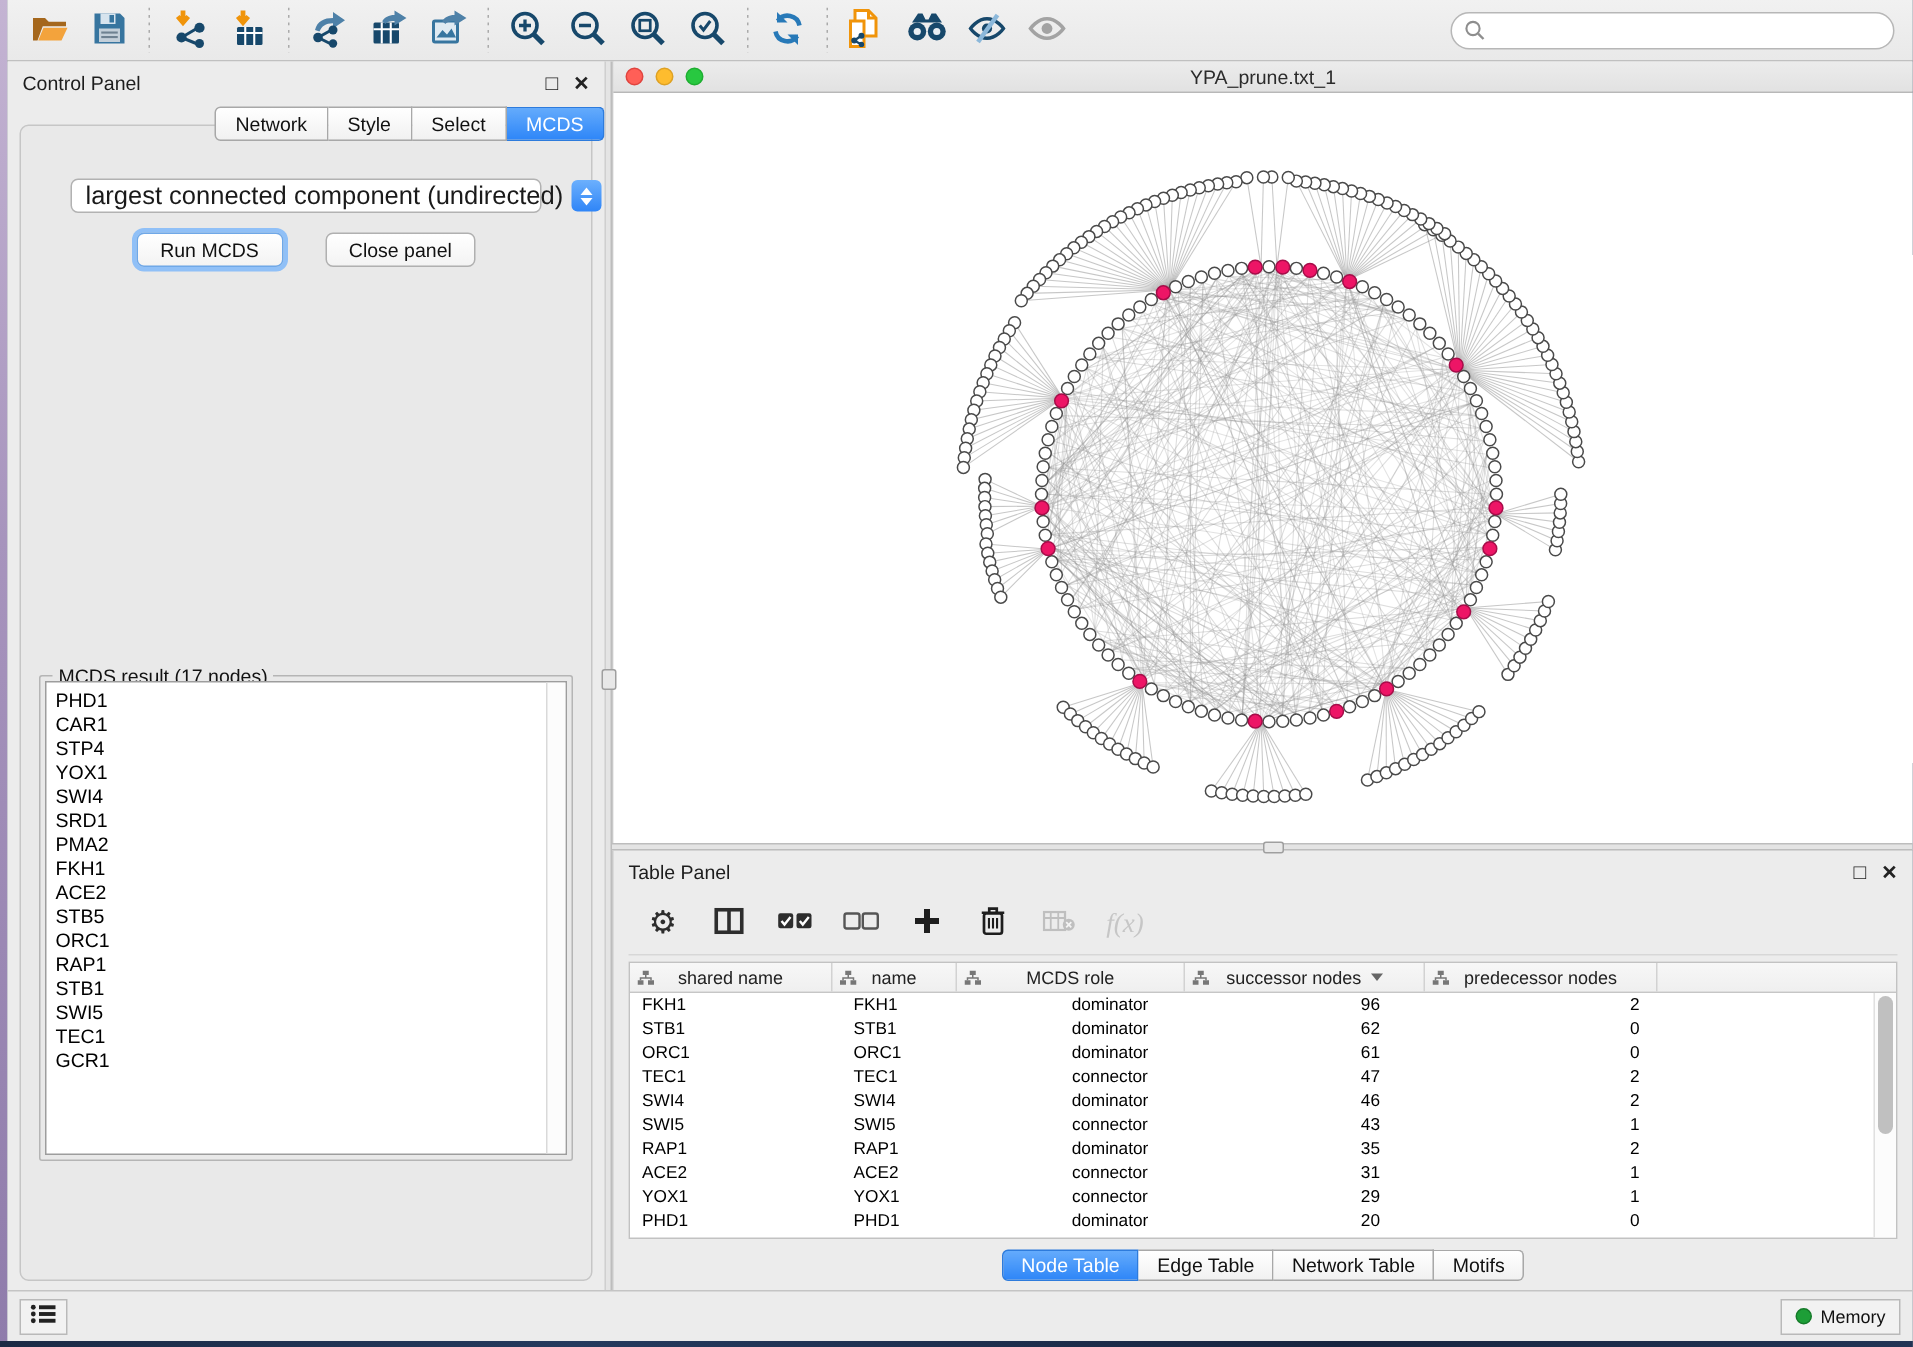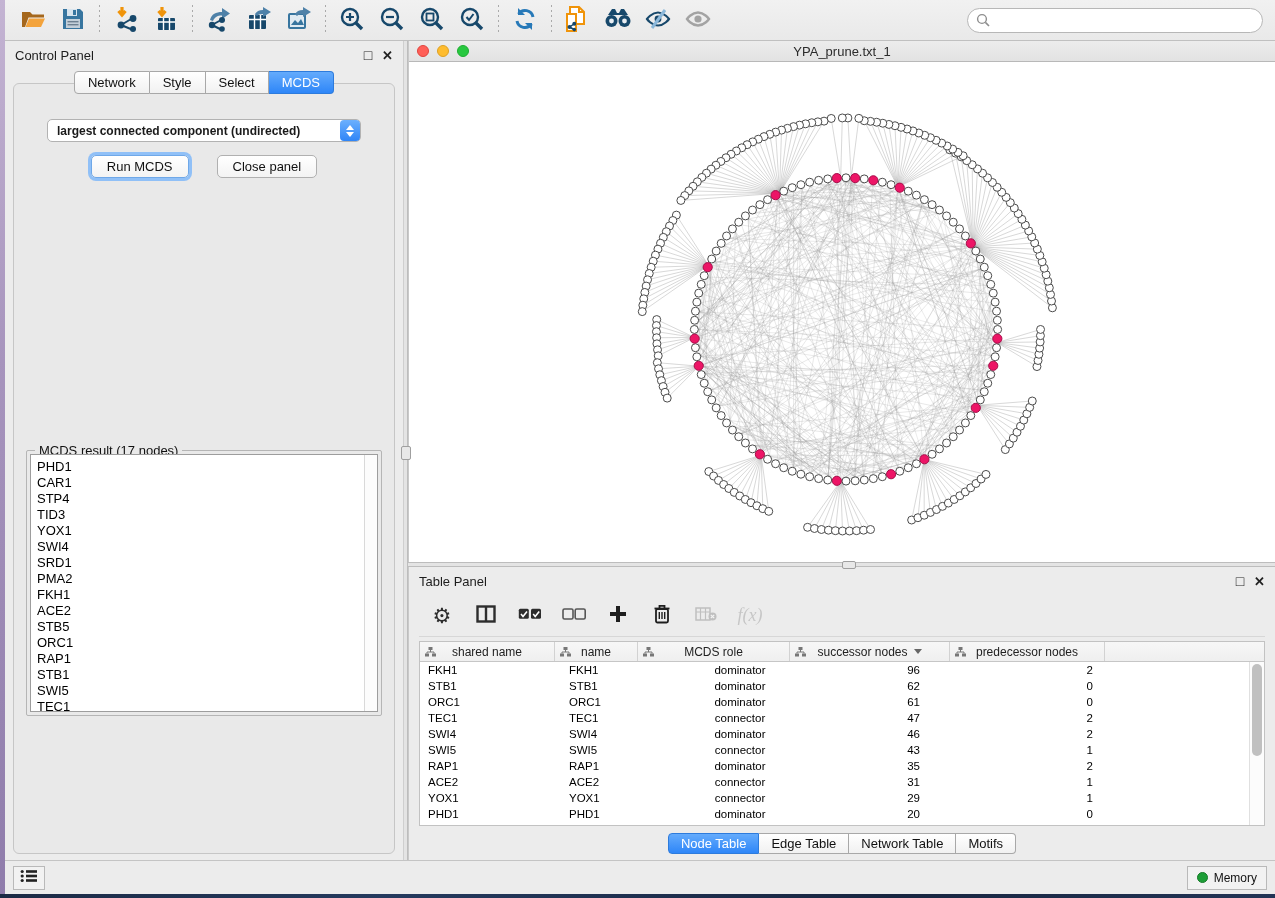--- a/index.html
+++ b/index.html
@@ -40,48 +40,48 @@
 
   
   .control-panel { width:398px; flex:none; display:flex; flex-direction:column; background:#ececec; }
   .panel-titlebar { height:26px; display:flex; align-items:center; padding:2px 10px 0 10px; flex:none; }
   .panel-title { font-size:13px; color:#1d1d1d; }
   .panel-ctrls { margin-left:auto; display:flex; gap:10px; align-items:center; }
   .panel-ctl { font-size:13px; font-weight:bold; color:#222; background:none; border:none;
     cursor:pointer; line-height:1; padding:0; }
   .panel-ctl.float { font-weight:normal; font-size:14px; }
 
-  .seg-tabs { display:flex; justify-content:center; margin-top:4px; position:relative; z-index:2; flex:none; }
+  .seg-tabs { display:flex; justify-content:flex-end; margin-top:4px; position:relative; z-index:2; flex:none; }
   .seg-tabs button { font:13px "Liberation Sans",sans-serif; color:#111; padding:3px 13px;
     background:linear-gradient(#ffffff,#f1f1f1); border:1px solid #a8a8a8; border-left:none; cursor:pointer; }
   .seg-tabs button:first-child { border-left:1px solid #a8a8a8; border-radius:4px 0 0 4px; }
   .seg-tabs button:last-child { border-radius:0 4px 4px 0; }
   .seg-tabs button.sel { background:linear-gradient(#64abfc,#2e86f8); color:#fff; border-color:#2d7bdc; }
 
   .tab-pane { flex:1; margin:-11px 8px 6px 8px; border:1px solid #c6c6c6; border-radius:6px;
     background:#e9e9e9; padding:26px 0 0 0; display:flex; flex-direction:column; min-height:0; }
   .opt-label { text-align:center; margin-top:8px; flex:none; }
   .combo { margin:9px auto 0 auto; width:314px; height:23px; background:#fff;
     border:1px solid #b2b2b2; border-radius:5px; display:flex; align-items:center;
     cursor:pointer; flex:none; }
-  .combo .val { flex:1; padding:0 6px 0 9px; font-size:12px; white-space:nowrap;font-weight:bold; }
+  .combo .val { flex:1; padding:0 6px 0 9px; font-size:17px; white-space:nowrap; }
   .combo .stepper { width:20px; height:21px; border-radius:4px; margin-right:0px; flex:none;
     background:linear-gradient(#6cb0fd,#2f85f7); display:flex; flex-direction:column;
     align-items:center; justify-content:center; gap:2px; }
   .combo .stepper i { display:block; width:0; height:0; border-left:4px solid transparent;
     border-right:4px solid transparent; }
   .combo .stepper i.up { border-bottom:5px solid #fff; }
   .combo .stepper i.dn { border-top:5px solid #fff; }
 
   .btn-row { display:flex; justify-content:center; gap:28px; margin-top:13px; flex:none; }
   .push-btn { font:13px "Liberation Sans",sans-serif; background:linear-gradient(#ffffff,#f3f3f3);
     border:1px solid #b0b0b0; border-radius:5px; padding:3px 15px; cursor:pointer; color:#111; }
   .push-btn.focused { box-shadow:0 0 0 3px rgba(106,174,252,.7); border-color:#6fa8e8; }
 
-  .result-group { margin:272px 12px 0 12px; height:266px; border:1px solid #b5b5b5;
+  .result-group { margin:272px 12px 0 12px; height:324px; border:1px solid #b5b5b5;
     border-radius:2px; position:relative; background:#e9e9e9; flex:none;padding-left:25px; }
   .result-group .legend { position:absolute; top:-8px; left:8px; background:#e9e9e9;
     padding:0 4px; font-size:13px; color:#111; }
   .result-list { position:absolute; inset:3px; background:#fff; border:1px solid #9d9d9d;
     display:flex; overflow:hidden; }
   .result-items { flex:1; padding:4px 0 0 6px; }
   .result-items div { font-size:13px; line-height:16px; color:#000; cursor:default; }
   .result-scroll { width:13px; background:#fcfcfc; border-left:1px solid #d9d9d9; flex:none; }
 
   
@@ -330,21 +330,20 @@
           <button class="push-btn focused">Run MCDS</button>
           <button class="push-btn">Close panel</button>
         </div>
         <div class="result-group">
           <span class="legend">MCDS result (17 nodes)</span>
           <div class="result-list">
             <div class="result-items" id="mcds-list">
                 <div>PHD1</div>
                 <div>CAR1</div>
                 <div>STP4</div>
-                <div>TID3</div>
                 <div>YOX1</div>
                 <div>SWI4</div>
                 <div>SRD1</div>
                 <div>PMA2</div>
                 <div>FKH1</div>
                 <div>ACE2</div>
                 <div>STB5</div>
                 <div>ORC1</div>
                 <div>RAP1</div>
                 <div>STB1</div>

